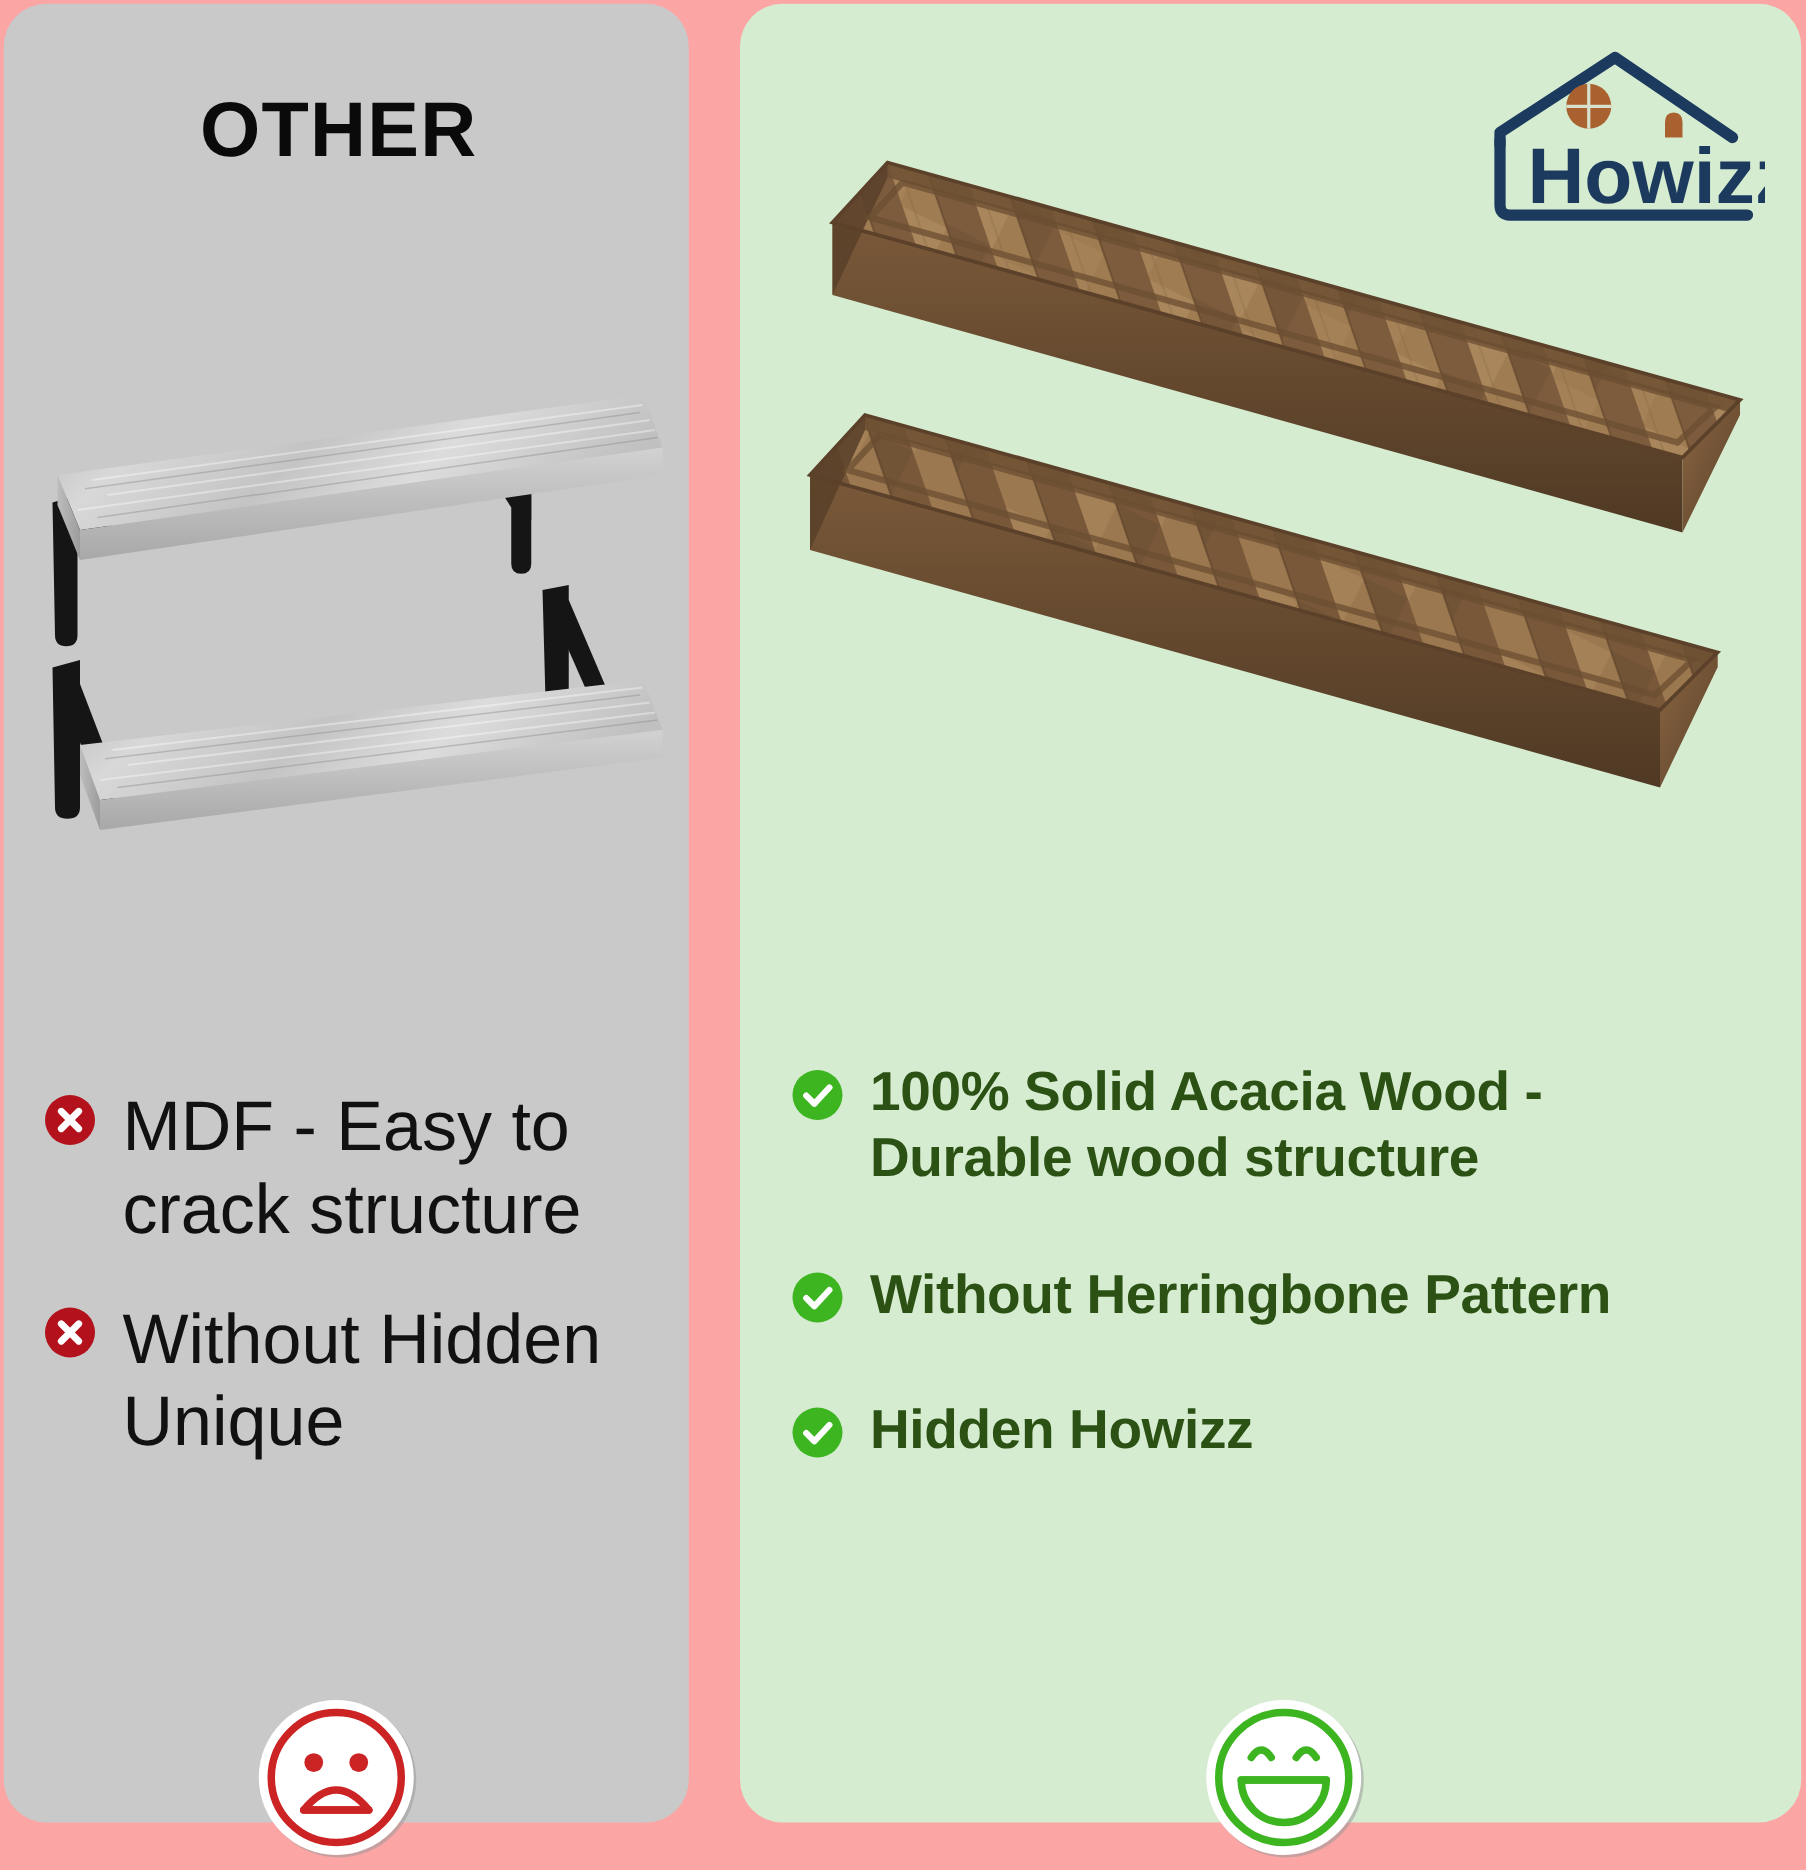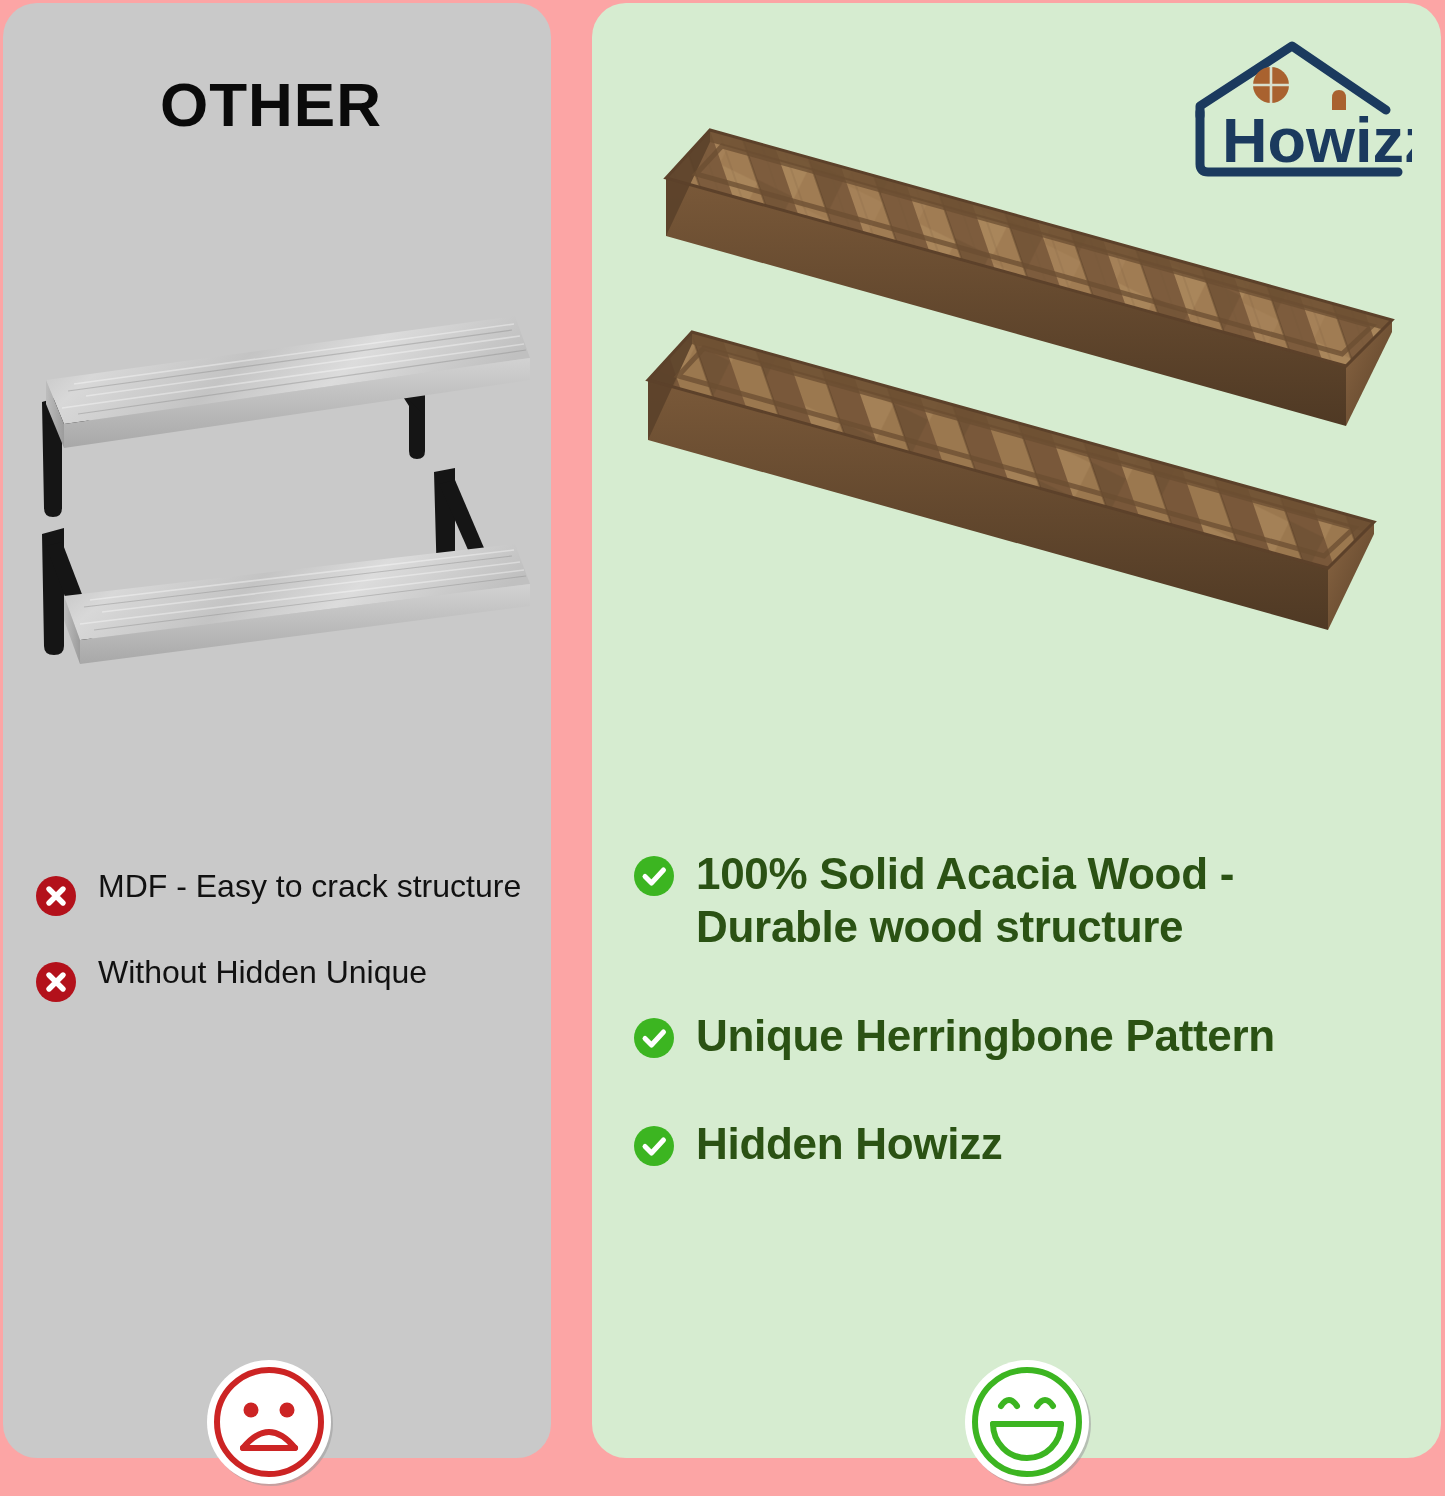--- a/index.html
+++ b/index.html
@@ -113,21 +113,21 @@
   .badge svg {
     position: absolute;
     left: 0; top: 0;
     width: 40px; height: 40px;
   }
 
   .bullet-text {
     margin-left: 22px;
   }
   #other-bullets .bullet-text {
-    font-size: 32px;
+    font-size: 56px;
     line-height: 1.18;
     font-weight: 400;
     color: #111111;
   }
   #howizz-bullets .bullet-text {
     font-size: 44px;
     line-height: 1.2;
     font-weight: 700;
     color: #2b5214;
     letter-spacing: -0.3px;
@@ -342,21 +342,21 @@
       </span>
       <span class="bullet-text">100% Solid Acacia Wood - Durable wood structure</span>
     </div>
 
     <div class="bullet-row">
       <span class="badge pos">
         <svg viewBox="0 0 40 40" xmlns="http://www.w3.org/2000/svg">
           <path d="M11 20.5 L17.5 27 L29.5 14" fill="none" stroke="#ffffff" stroke-width="5" stroke-linecap="round" stroke-linejoin="round"></path>
         </svg>
       </span>
-      <span class="bullet-text">Unique Herringbone Pattern</span>
+      <span class="bullet-text">Without Herringbone Pattern</span>
     </div>
 
     <div class="bullet-row">
       <span class="badge pos">
         <svg viewBox="0 0 40 40" xmlns="http://www.w3.org/2000/svg">
           <path d="M11 20.5 L17.5 27 L29.5 14" fill="none" stroke="#ffffff" stroke-width="5" stroke-linecap="round" stroke-linejoin="round"></path>
         </svg>
       </span>
       <span class="bullet-text">Hidden Howizz</span>
     </div>

